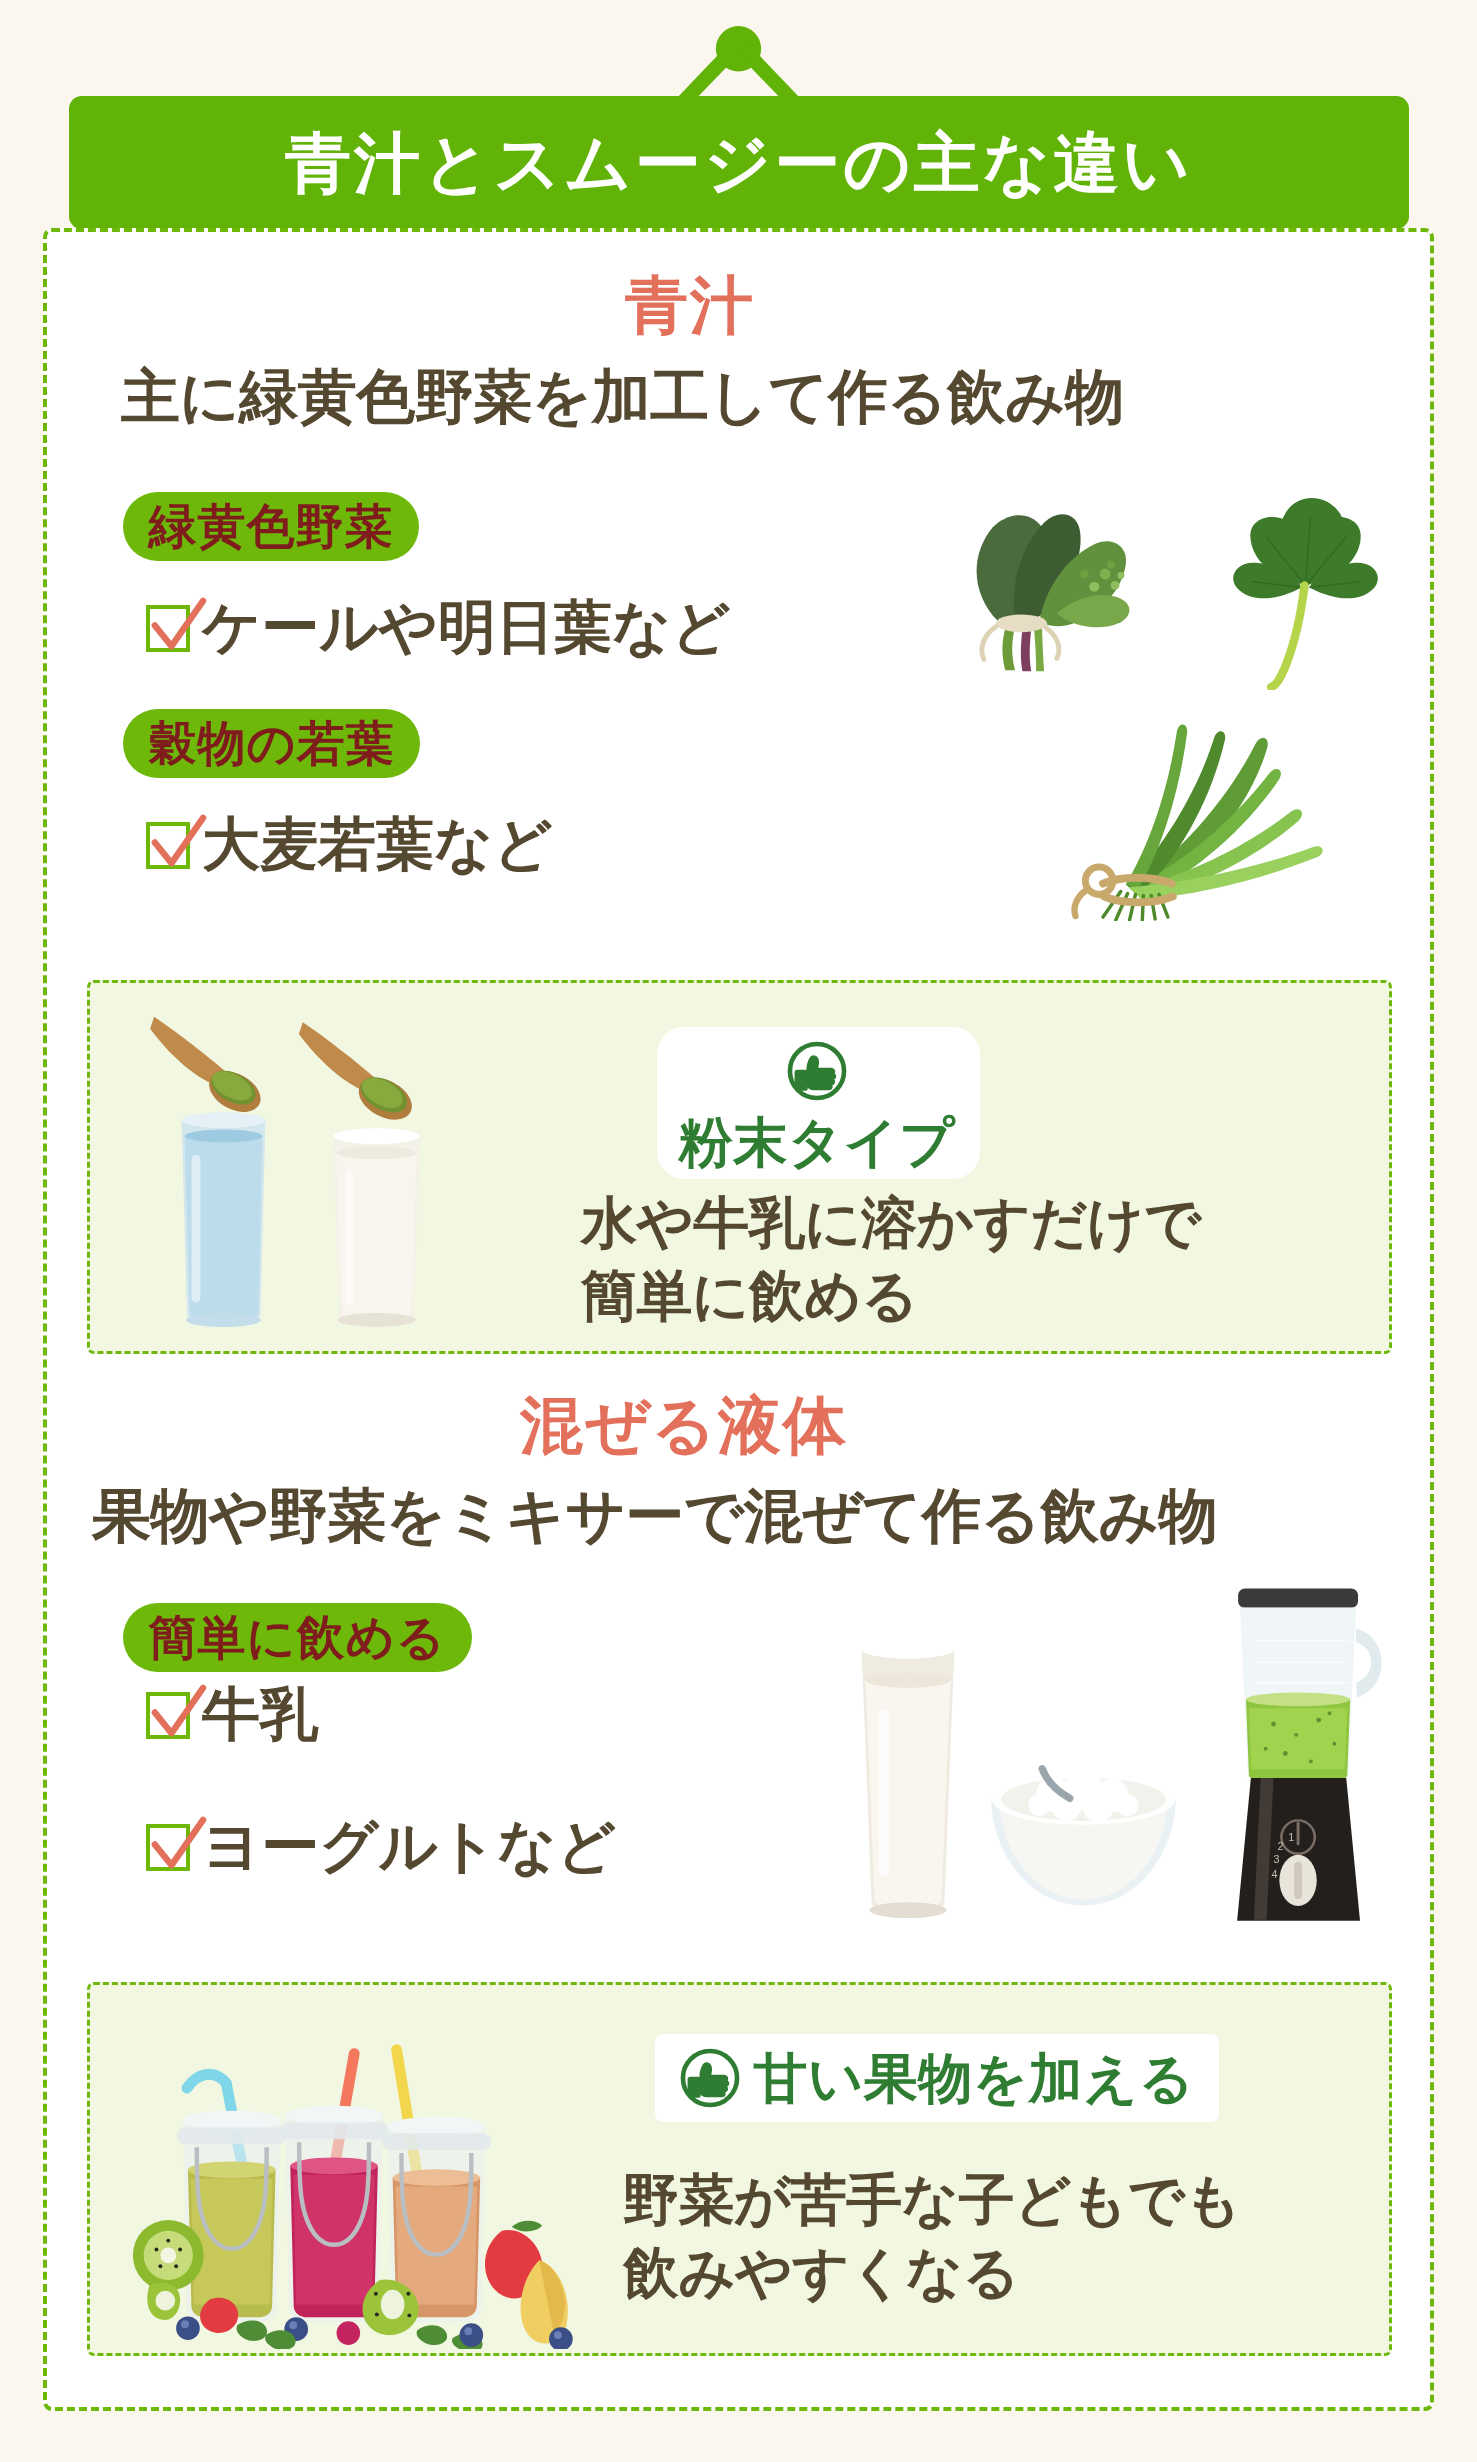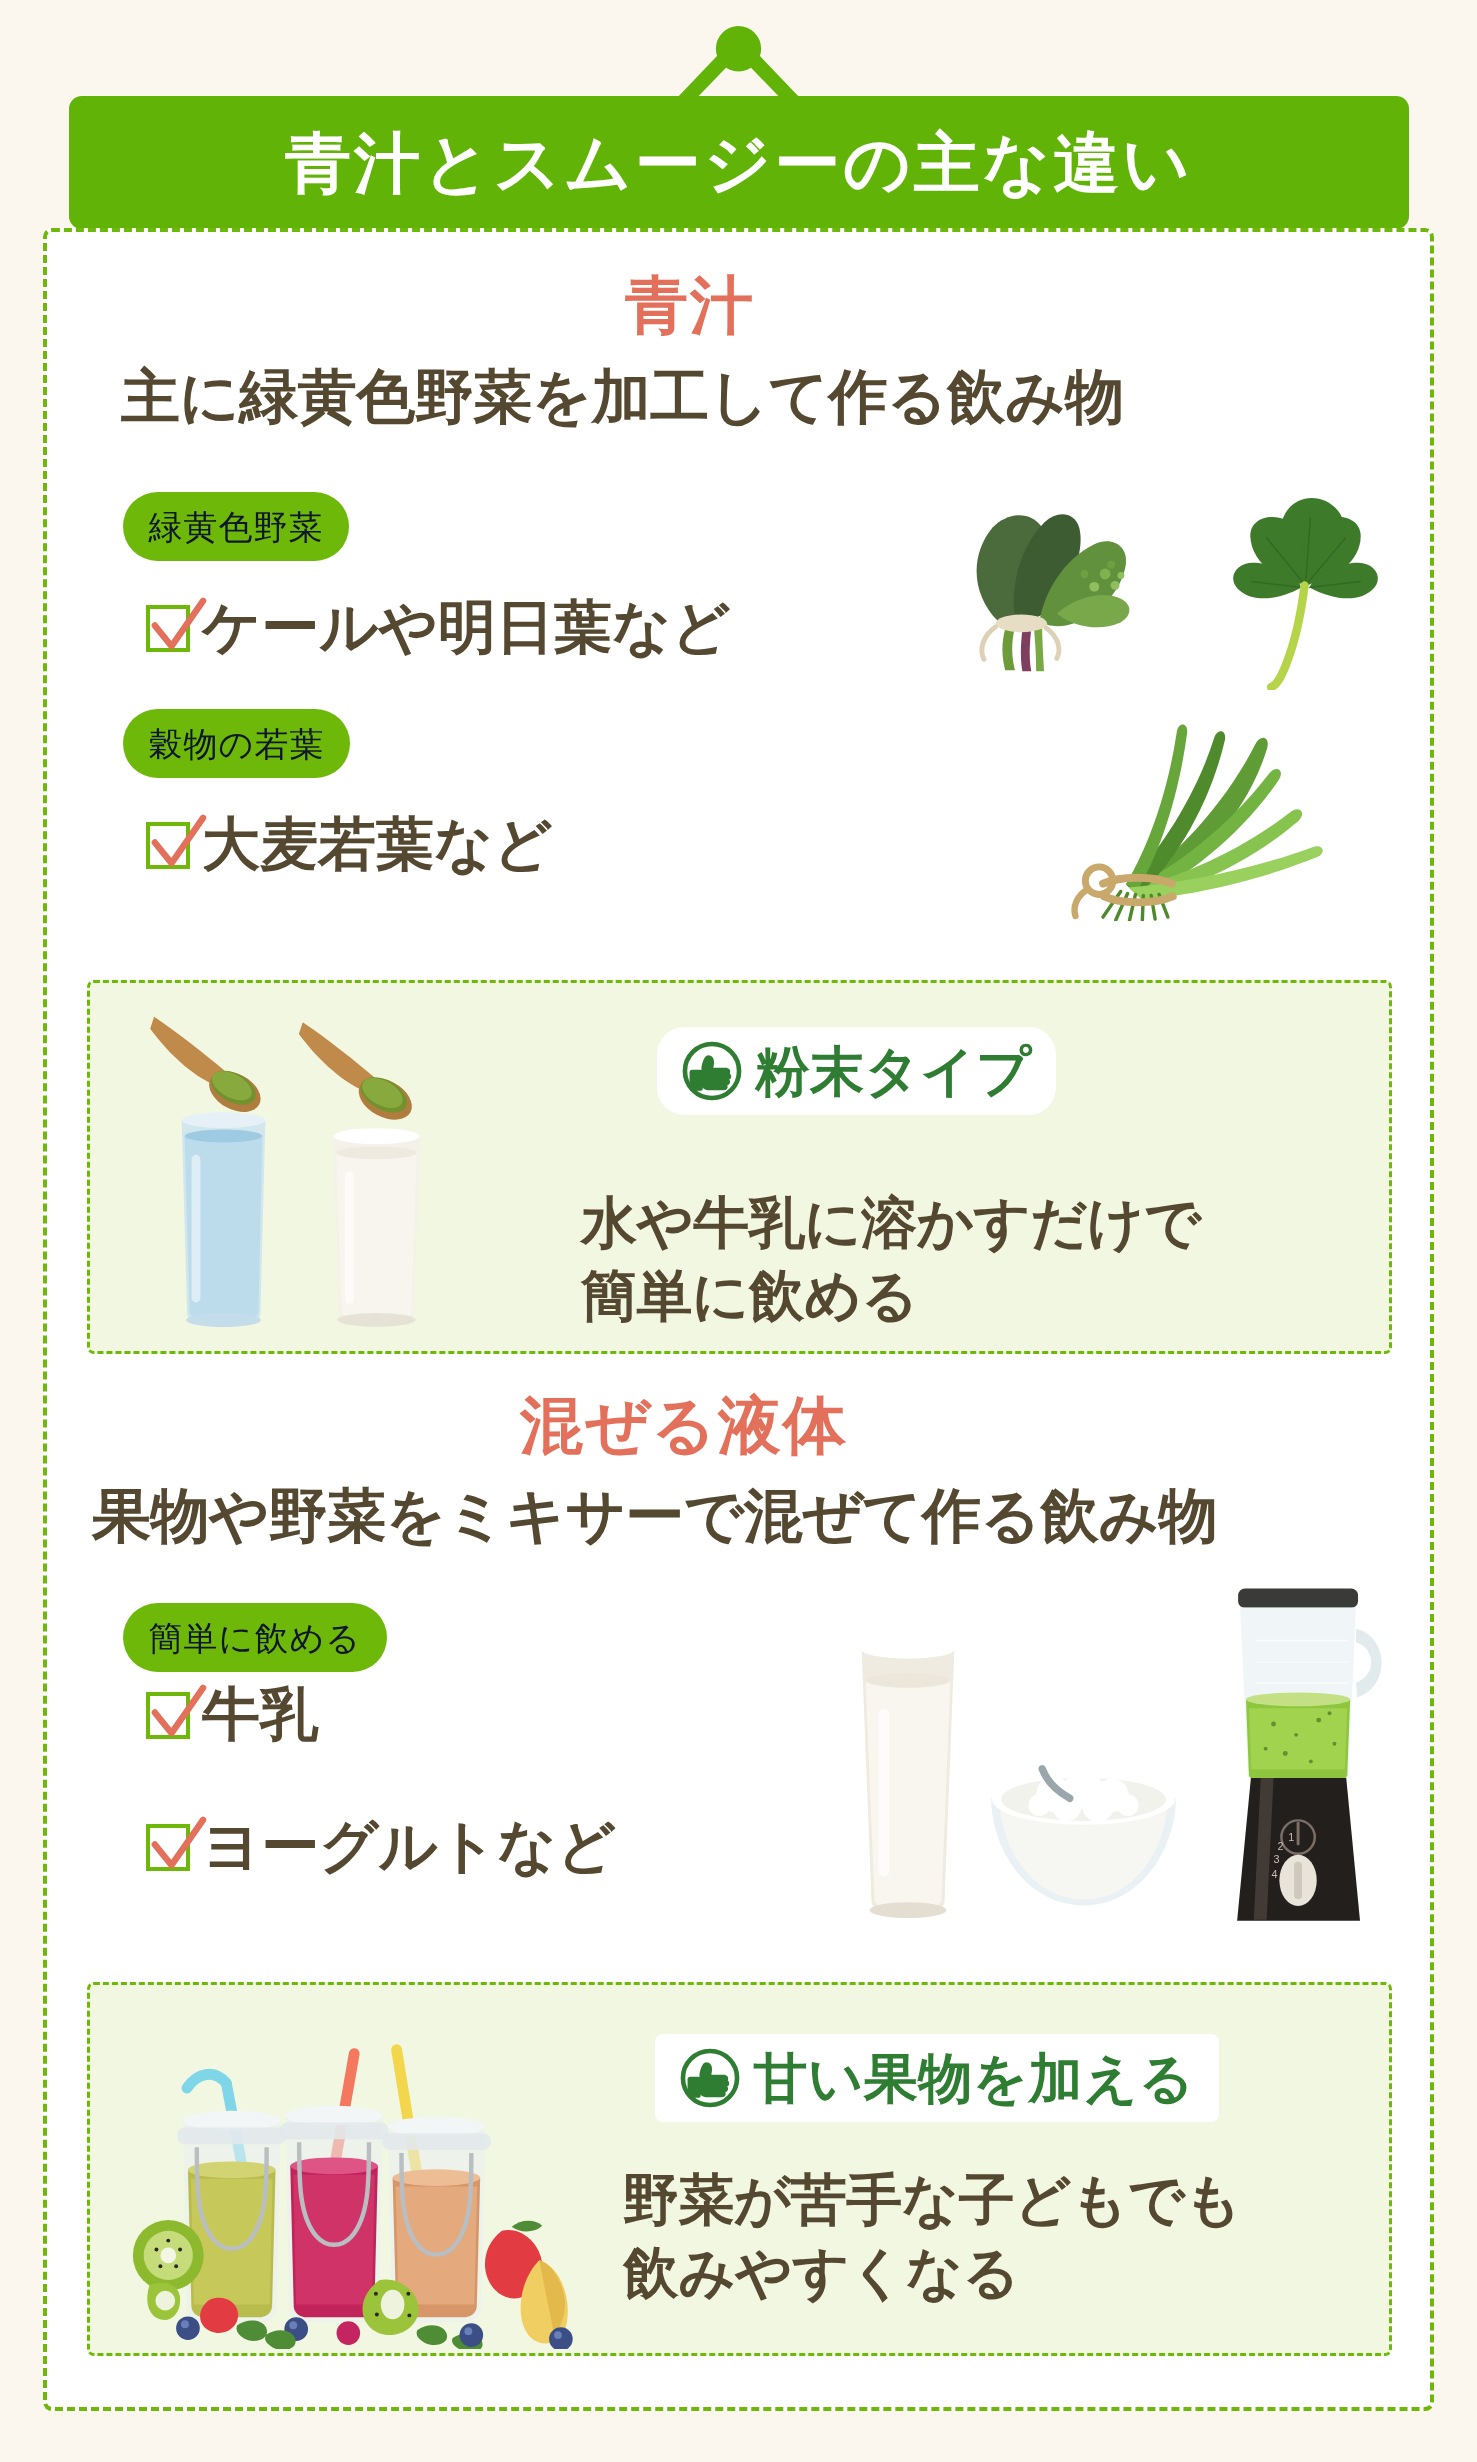--- a/index.html
+++ b/index.html
@@ -69,21 +69,21 @@
   
   .pill {
     position: absolute;
     background: #6EB80A;
     border-radius: 36px;
     display: flex; align-items: center; justify-content: center;
     padding: 0 25.6px;
     height: 69px;
   }
   .pill-label {
-    color: #0f172a; font-size: 34px; font-weight: 400;
+    color: #7f1d1d; font-size: 48px; font-weight: 700;
     letter-spacing: 1px; white-space: nowrap; line-height: 1;
   }
 
   
   .check-row { position: absolute; display: flex; align-items: center; white-space: nowrap; }
   .check-box { position: relative; width: 51px; height: 51px; flex: 0 0 auto; margin-right: 8.9px; }
   .check-box .sq {
     position: absolute; left: 3.9px; top: 3px;
     width: 44px; height: 47px;
     border: 4.4px solid #6EB80A; background: transparent;
@@ -269,21 +269,21 @@
       <ellipse cx="186" cy="160" rx="45" ry="25" transform="rotate(28 186 160)" fill="#88A93E"></ellipse>
       <path d="M86 248 L262 248 L250 608 C249 620 238 626 226 626 L122 626 C110 626 99 620 98 608 Z" fill="#F4F1E9"></path>
       <path d="M92 282 L256 282 L245 604 C244 614 235 620 225 620 L123 620 C113 620 104 614 103 604 Z" fill="#F8F5EE"></path>
       <ellipse cx="174" cy="248" rx="88" ry="16" fill="#FFFFFF"></ellipse>
       <ellipse cx="174" cy="282" rx="82" ry="13" fill="#EFEADF"></ellipse>
       <rect x="110" y="320" width="18" height="270" rx="9" fill="#FFFFFF" opacity="0.6"></rect>
       <ellipse cx="174" cy="622" rx="80" ry="14" fill="#E7E2D6"></ellipse>
     </g>
   </svg>
 
-  <div class="thumb-pill" style="left:657px; top:1027px;">
+  <div class="thumb-pill" style="left:657px; top:1027px;flex-direction:column;">
     <svg class="thumb-icon" viewBox="0 0 100 100">
       <circle cx="50" cy="50" r="41" fill="none" stroke="#2E7D32" stroke-width="7"></circle>
       <path d="M44 26 C50 26 54 31 53 39 L52 45 L70 45 C76 45 79 49 77 54 C80 56 80 61 76 63 C79 66 77 71 73 72 C75 75 73 79 68 79 L44 79 C38 79 34 75 34 69 L34 47 C34 40 38 26 44 26 Z" fill="#2E7D32"></path>
       <rect x="16" y="48" width="20" height="32" rx="4" fill="#2E7D32"></rect>
     </svg>
     <span class="thumb-label">粉末タイプ</span>
   </div>
 
   <div class="body-text" style="left:581px; top:1167px;margin-top:20px;">水や牛乳に溶かすだけで
 簡単に飲める</div>

